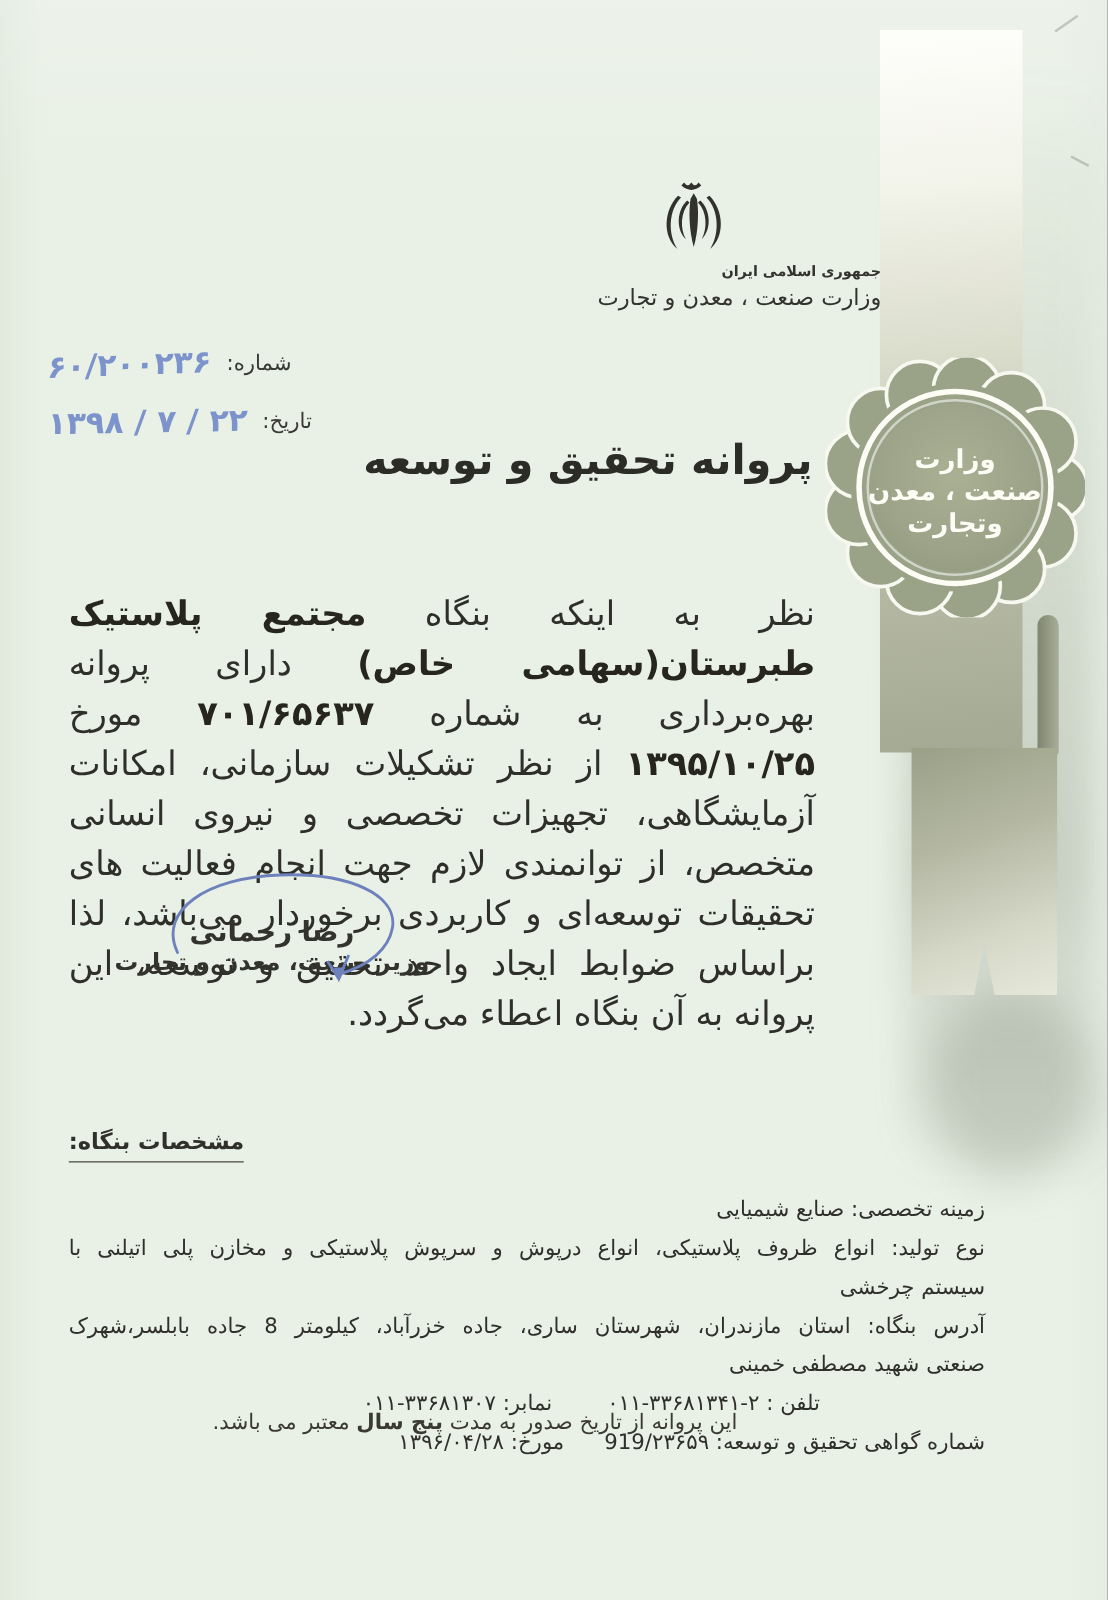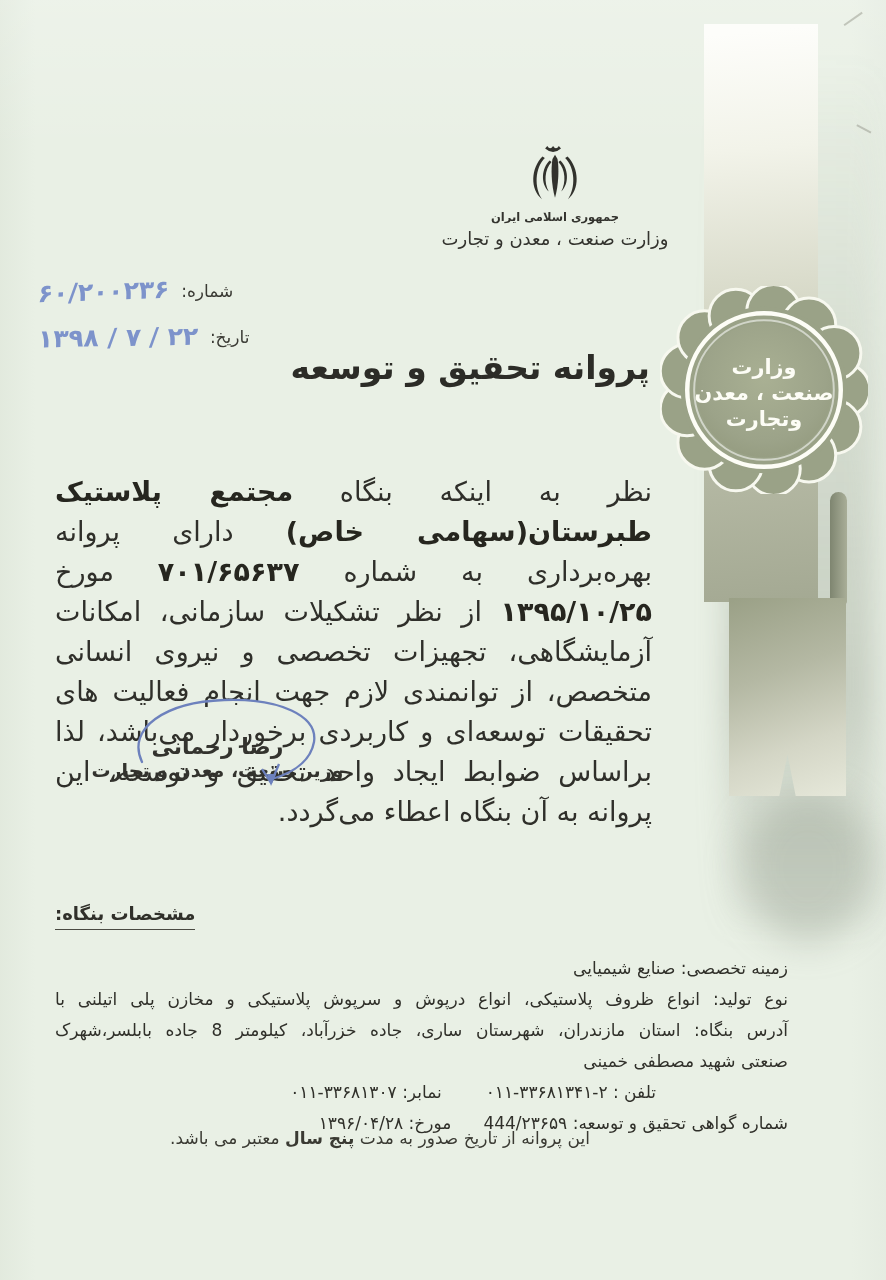--- a/index.html
+++ b/index.html
@@ -22,21 +22,21 @@
   .ribbon-top{left:704px;top:24px;width:114px;height:578px;z-index:2;
     background:linear-gradient(175deg,#fdfdfa 2%,#f2f3e9 22%,#d7d9c8 48%,#b6baa5 74%,#a4a993 100%);}
   .ribbon-pill{left:830px;top:492px;width:17px;height:112px;border-radius:9px 9px 3px 3px;z-index:3;
     background:linear-gradient(90deg,#7e8570,#a9ae98);}
   .ribbon-bottom{left:729px;top:598px;width:117px;height:198px;z-index:4;
     background:linear-gradient(160deg,#9aa086 0%,#b4b8a3 38%,#d4d6c6 72%,#e6e8da 100%);
     clip-path:polygon(0 0,100% 0,100% 100%,57% 100%,50% 79%,43% 100%,0 100%);}
   .seal{left:660px;top:286px;width:208px;height:208px;z-index:5;}
   .seal text{font-family:"DejaVu Sans",sans-serif;font-weight:bold;fill:#fdfdf6;}
   
-  .header-block{left:405px;top:142px;width:300px;text-align:center;z-index:6;}
+  .header-block{left:405px;top:142px;width:300px;text-align:right;z-index:6;}
   .emblem{width:58px;height:64px;display:block;margin:0 auto;}
   .country{font-size:11.5px;font-weight:bold;margin-top:4px;letter-spacing:.5px;}
   .ministry{font-size:18px;font-weight:normal;margin-top:4px;}
   
   .meta{left:38px;top:268px;width:330px;z-index:6;}
   .meta-row{display:flex;justify-content:flex-end;align-items:center;gap:12px;height:46px;}
   .meta-label{font-size:17px;color:#3a3a34;}
   .handwriting{font-size:25px;font-weight:bold;color:#7d93cb;letter-spacing:5px;
     direction:ltr;unicode-bidi:bidi-override;display:inline-block;transform:rotate(-2deg) skewX(-5deg);}
   .meta-row.date .handwriting{transform:rotate(-1deg) skewX(-4deg);}
@@ -161,35 +161,38 @@
       <span>مشخصات بنگاه:</span>
     </div>
     <div class="spec-line">
       <span>زمینه تخصصی:</span> 
       <span>صنایع شیمیایی</span>
     </div>
     <div class="spec-line fill">
       <span>نوع تولید:</span> 
       <span>انواع ظروف پلاستیکی، انواع درپوش و سرپوش پلاستیکی و مخازن پلی اتیلنی با</span>
     </div>
+    <div class="spec-line">
+      <span>سیستم چرخشی</span>
+    </div>
     <div class="spec-line fill">
       <span>آدرس بنگاه:</span> 
       <span>استان مازندران، شهرستان ساری، جاده خزرآباد، کیلومتر 8 جاده بابلسر،شهرک</span>
     </div>
     <div class="spec-line">
       <span>صنعتی شهید مصطفی خمینی</span>
     </div>
     <div class="spec-line indent">
       <span>تلفن :</span> 
       <span class="num">۰۱۱-۳۳۶۸۱۳۴۱-۲</span><span class="sp w40"></span><span>نمابر:</span> 
       <span class="num">۰۱۱-۳۳۶۸۱۳۰۷</span>
     </div>
     <div class="spec-line">
       <span>شماره گواهی تحقیق و توسعه:</span> 
-      <span class="num">444/۲۳۶۵۹</span><span class="sp w30"></span><span>مورخ:</span> 
+      <span class="num">919/۲۳۶۵۹</span><span class="sp w30"></span><span>مورخ:</span> 
       <span class="num">۱۳۹۶/۰۴/۲۸</span>
     </div>
   </div>
 
   <div class="abs footer">
     <span>این پروانه از تاریخ صدور به مدت </span><b>پنج سال</b><span> معتبر می باشد.</span>
   </div>
 
 </div>
 

